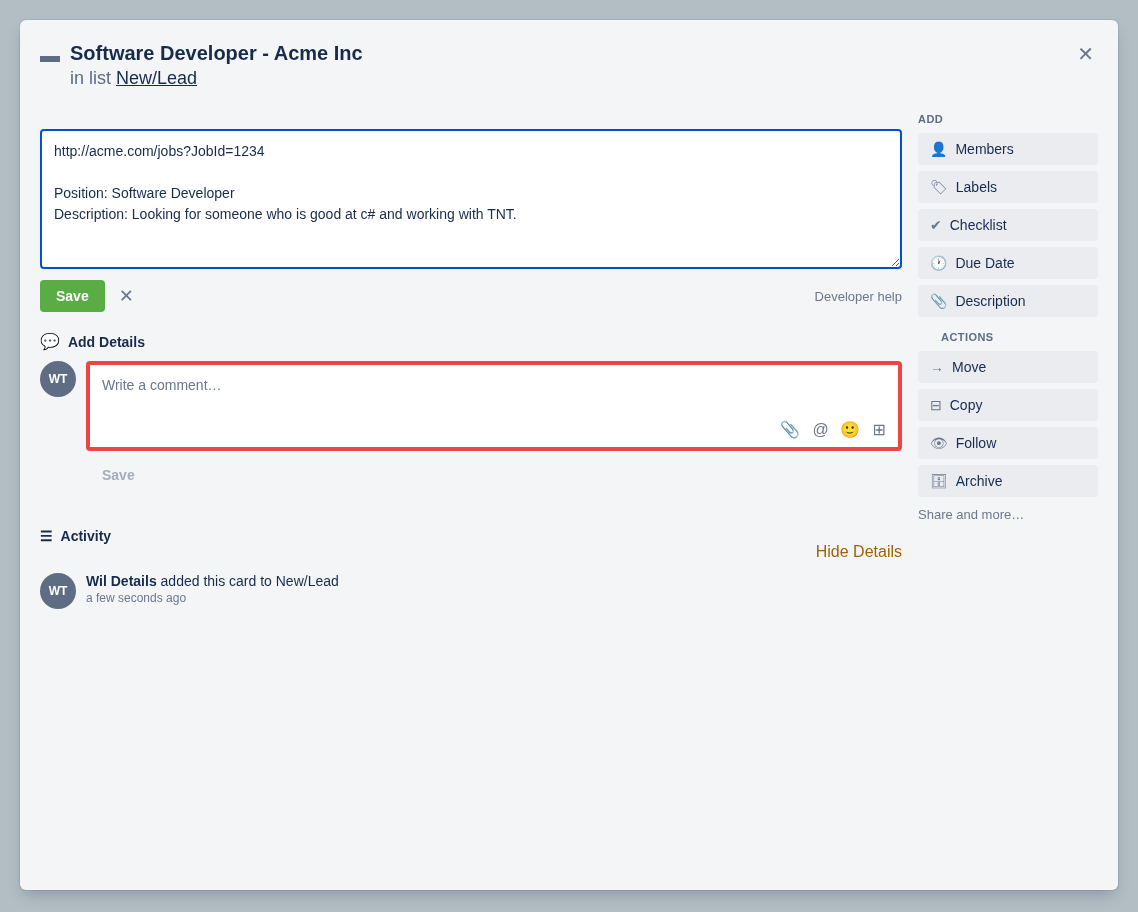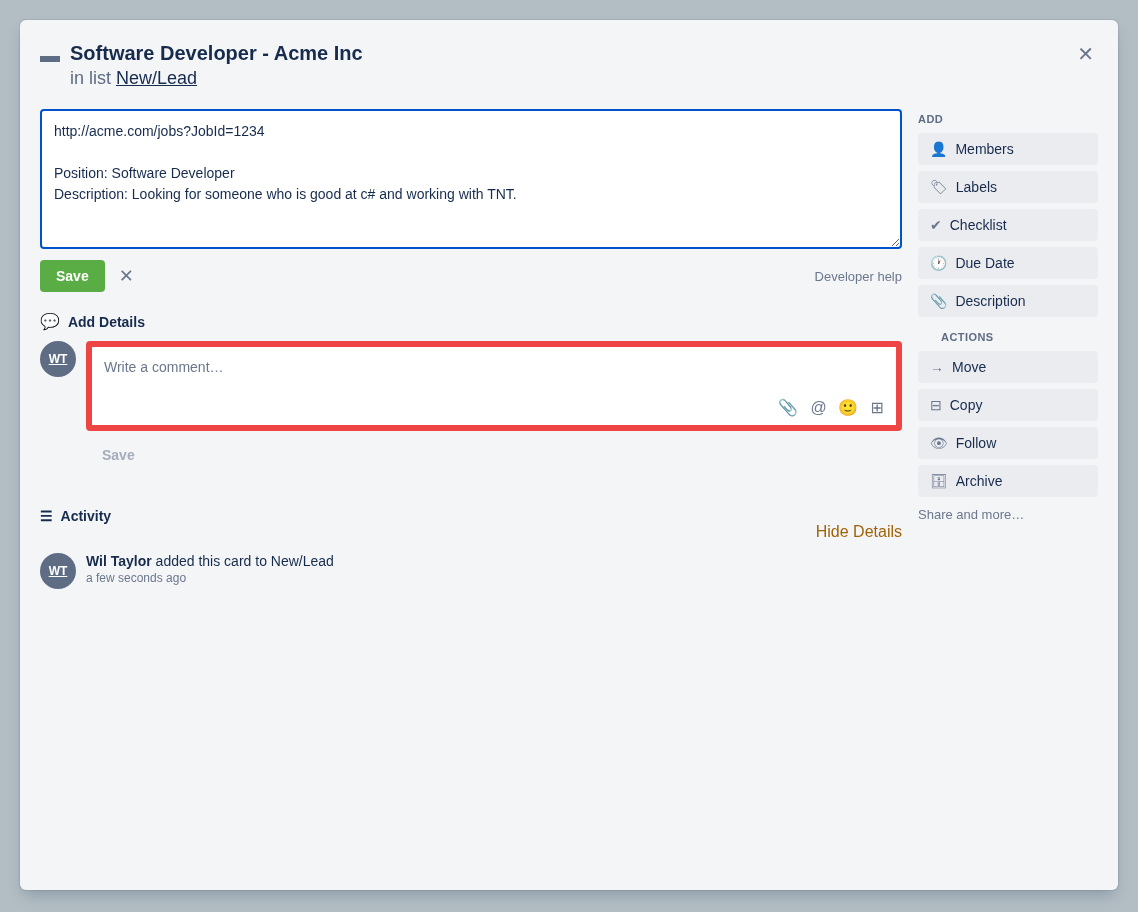--- a/index.html
+++ b/index.html
@@ -86,20 +86,21 @@
       border-radius: 4px;
       padding: 10px 12px;
       font-size: 14px;
       color: #172b4d;
       background: #fff;
       min-height: 140px;
       resize: vertical;
       font-family: inherit;
       outline: none;
       line-height: 1.5;
+      margin-top: 20px;
     }
     .desc-actions {
       display: flex;
       align-items: center;
       margin-top: 8px;
       gap: 8px;
     }
     .save-btn {
       background: #5aac44;
       color: #fff;
@@ -150,25 +151,24 @@
       height: 36px;
       border-radius: 50%;
       background: #5e6c84;
       color: #fff;
       display: flex;
       align-items: center;
       justify-content: center;
       font-size: 12px;
       font-weight: 600;
       flex-shrink: 0;
-      text-decoration: underline;
     }
     .comment-box {
       flex: 1;
-      border: 6px solid #ef4444;
+      border: 4px solid #ef4444;
       border-radius: 4px;
       background: #fff;
       padding: 8px 12px 8px;
       min-height: 90px;
       display: flex;
       flex-direction: column;
       justify-content: space-between;
     }
     .comment-placeholder {
       color: #6b778c;
@@ -347,21 +347,21 @@
       </div>
 
       
       <div>
         <div class="activity-item">
           <div class="avatar">
             <span>WT</span>
           </div>
           <div>
             <div class="activity-text">
-              <strong>Wil Taylor</strong><span> added this card to New/Lead</span>
+              <strong>Wil Details</strong><span> added this card to New/Lead</span>
             </div>
             <div class="activity-time">a few seconds ago</div>
           </div>
         </div>
       </div>
     </div>
 
     <div class="sidebar">
 
       <div class="sidebar-section-label">Add</div>

